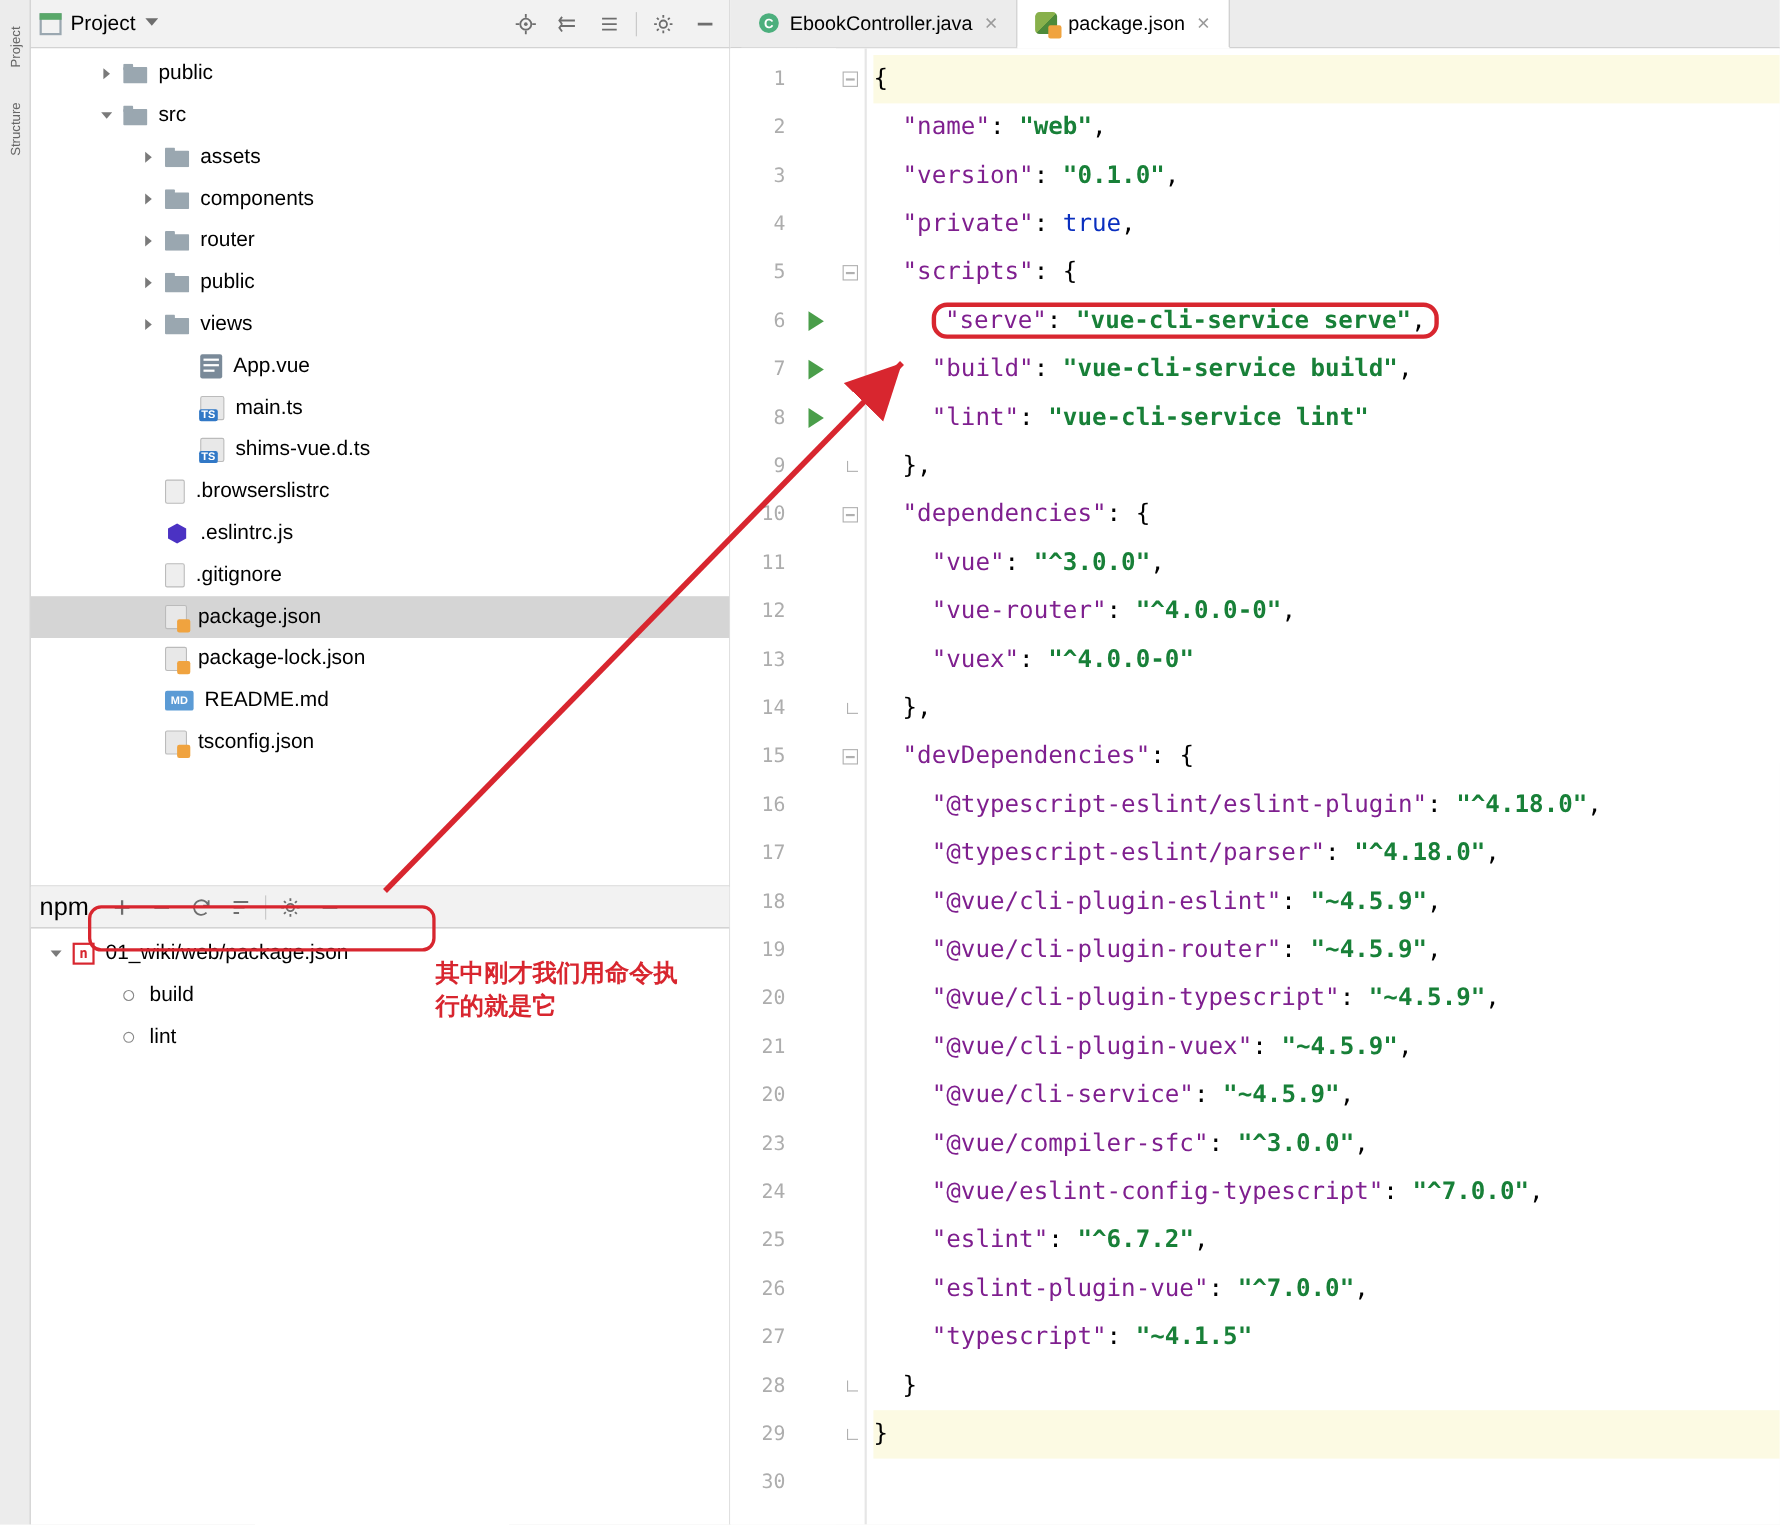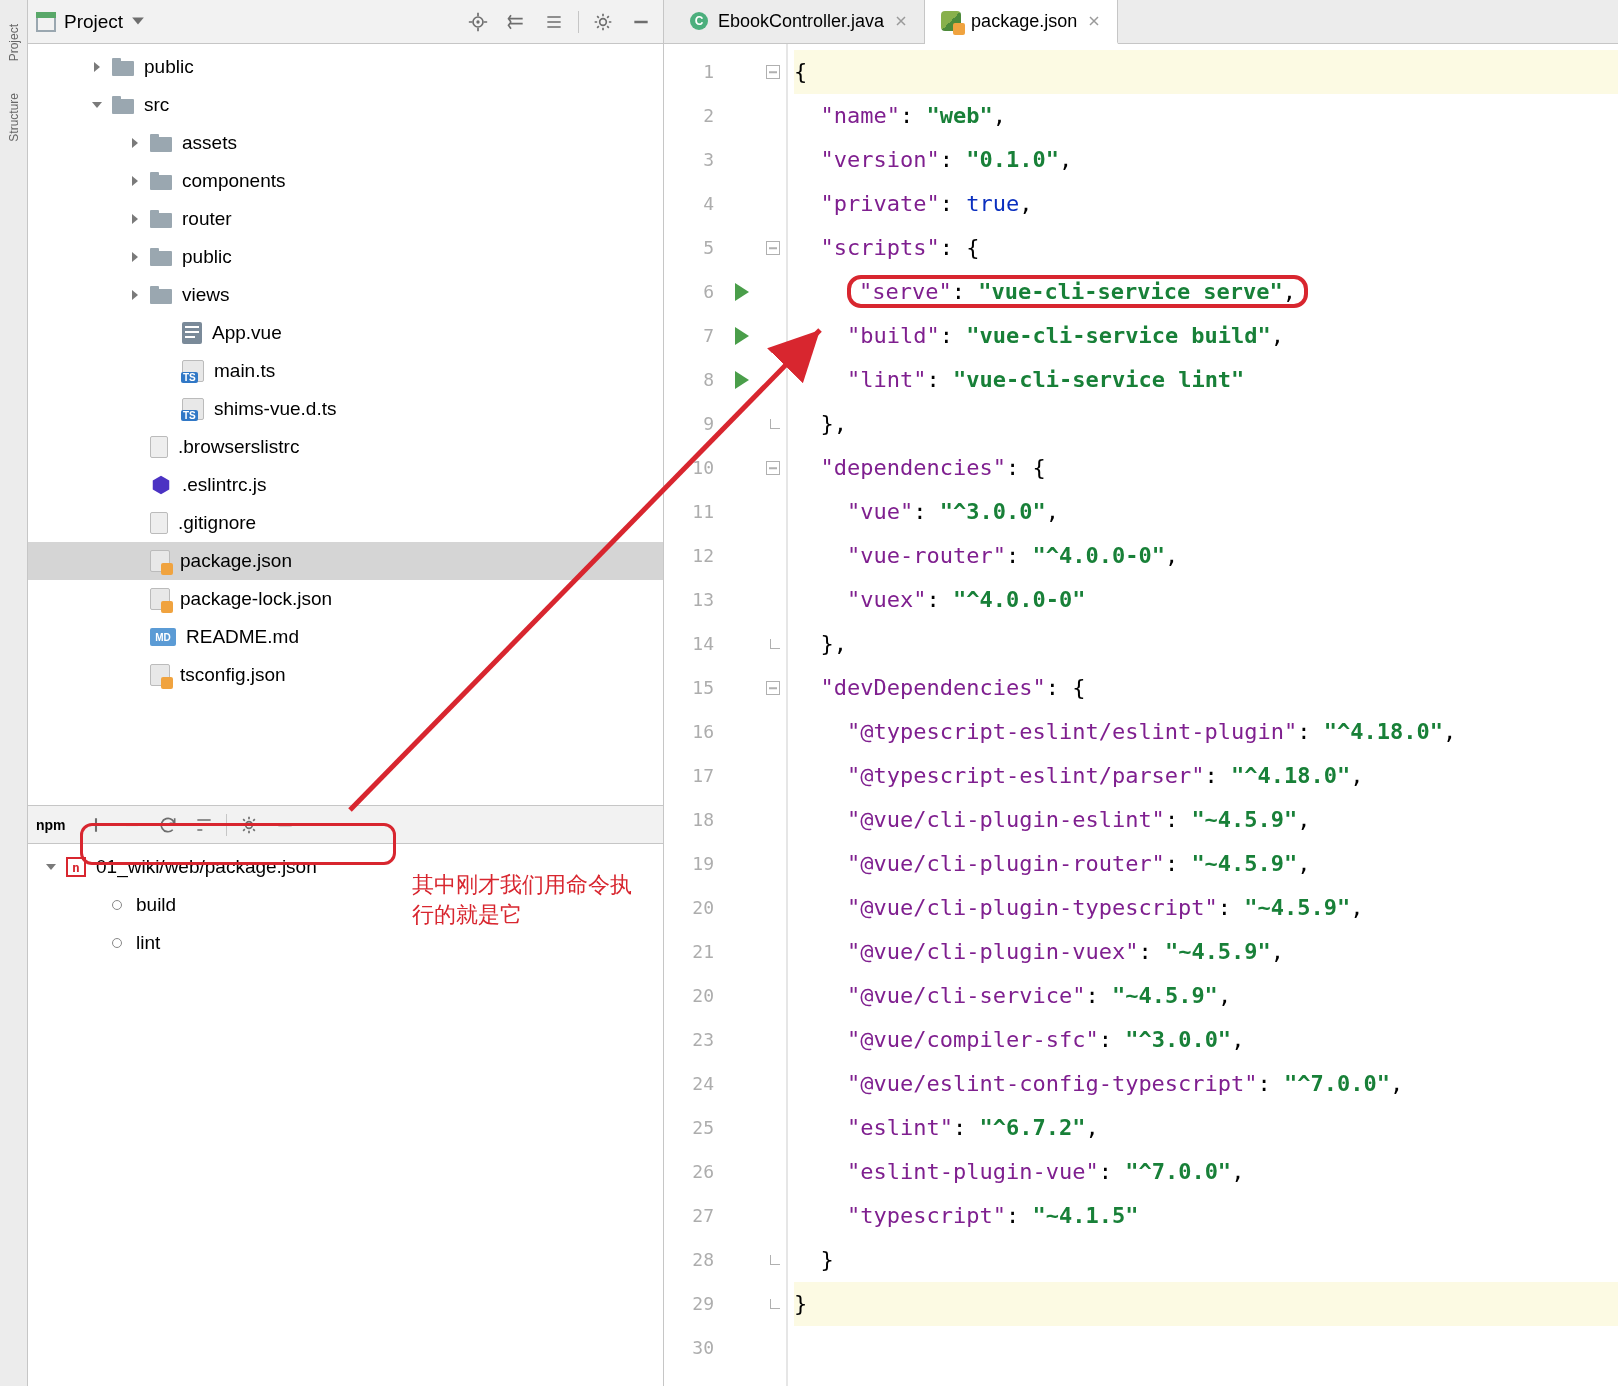--- a/index.html
+++ b/index.html
@@ -81,41 +81,41 @@
     width: 22px; height: 22px; margin-right: 10px; display: inline-flex; align-items: center; justify-content: center;
   }
   .fold-icon.folder svg rect { fill: #9aa7b0; }
 
   
   .npm-panel { height: 580px; display: flex; flex-direction: column; background: #fff; }
   .npm-header {
     height: 38px; background: #f2f2f2; border-bottom: 1px solid #c6c6c6;
     display: flex; align-items: center; padding: 0 8px; gap: 8px;
   }
-  .npm-header .title { font-size: 14px; font-weight: bold; }
+  .npm-header .title { font-size: 23px; }
   .npm-tree { padding: 4px 0; font-size: 19px; }
   .npm-row { display: flex; align-items: center; height: 38px; padding-left: 14px; }
   .npm-row.selected { background: #2f65ca; color: #fff; }
   .npm-sel-box {
     position: absolute;
     border: 3px solid #d8262f;
     border-radius: 12px;
     left: 80px; top: 823px; width: 316px; height: 42px;
     pointer-events: none;
   }
   .bullet {
     width: 10px; height: 10px; border: 1.5px solid #888; border-radius: 50%;
     margin-right: 14px;
     display:inline-block;
   }
   .npm-row.selected .bullet { border-color: #fff; }
   .npm-note {
     position: absolute;
-    left: 412px; top: 870px;
-    color: #d8262f; font-weight: 400; font-size: 22px;
+    left: 396px; top: 870px;
+    color: #d8262f; font-weight: 700; font-size: 22px;
     text-shadow: 0 0 1px #fff, 0 0 1px #fff;
     line-height: 1.35;
   }
   .npm-icon {
     width:20px; height:20px; border:2px solid #d8262f;
     display:inline-flex; align-items:center; justify-content:center;
     font-size:13px; font-weight:700; color:#d8262f; font-family:monospace;
     margin-right:10px;
   }
 

